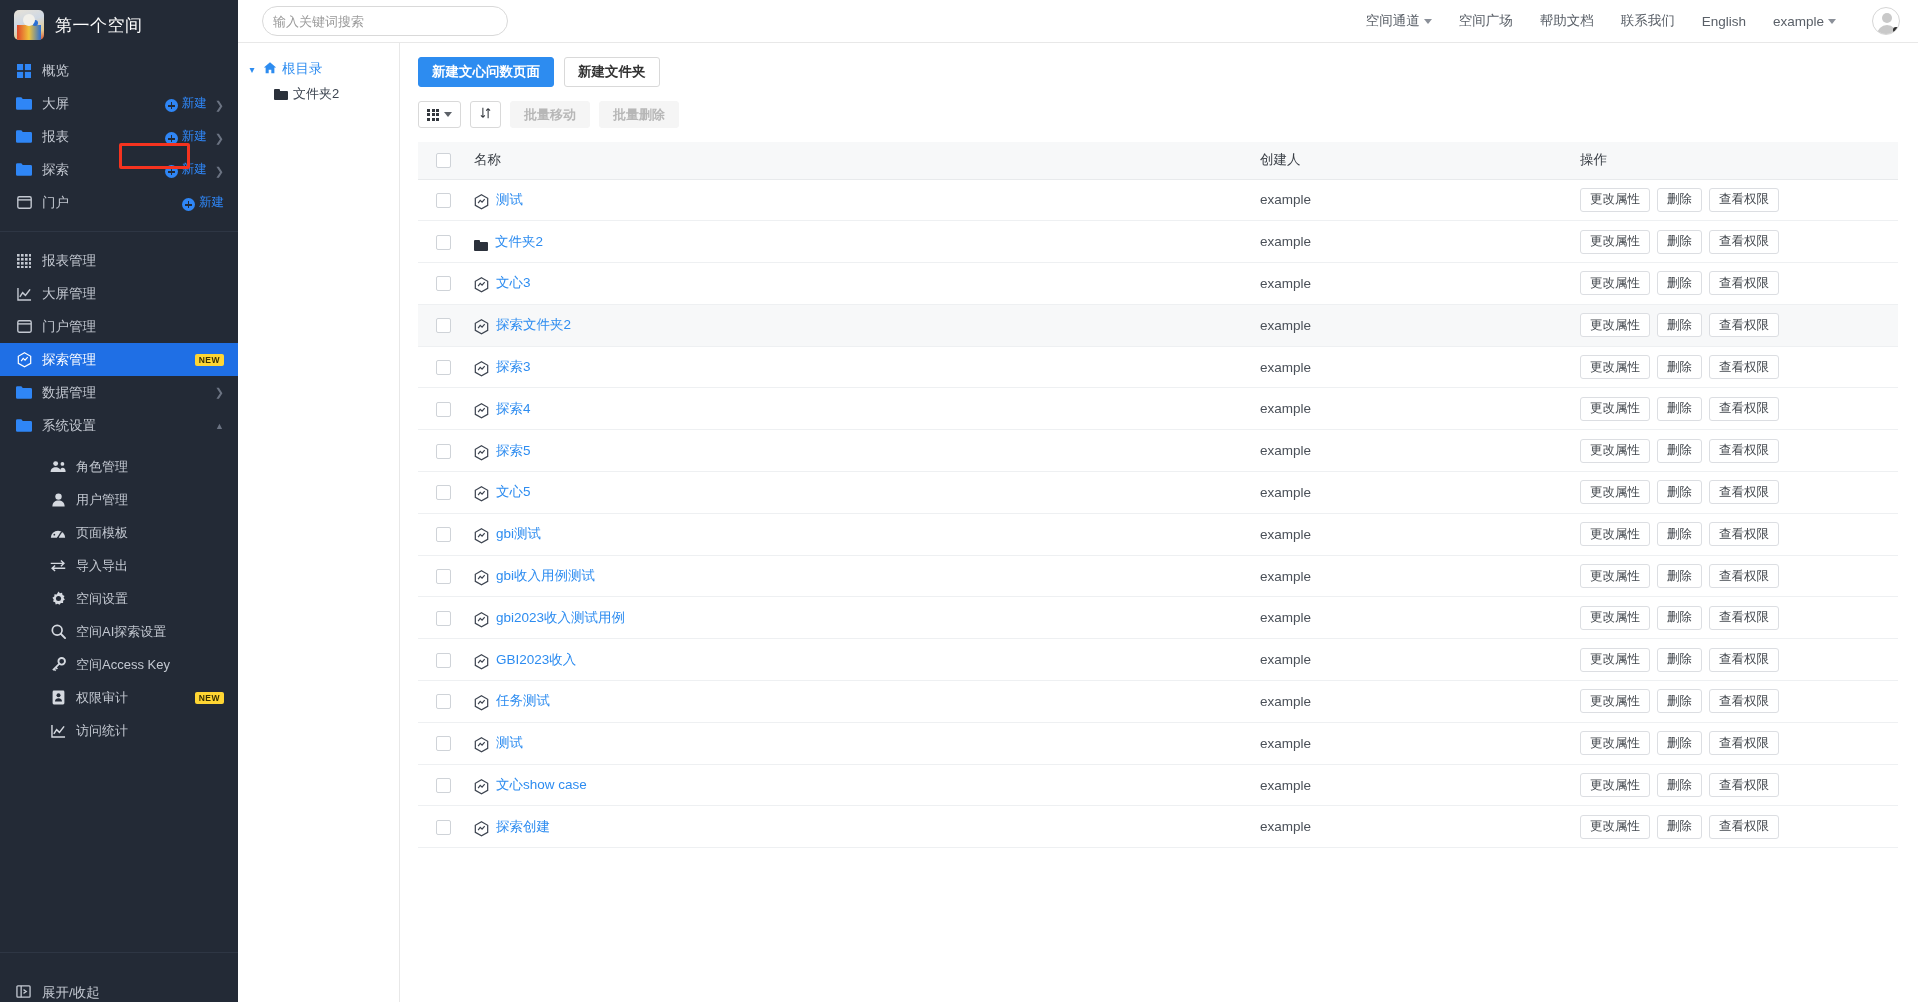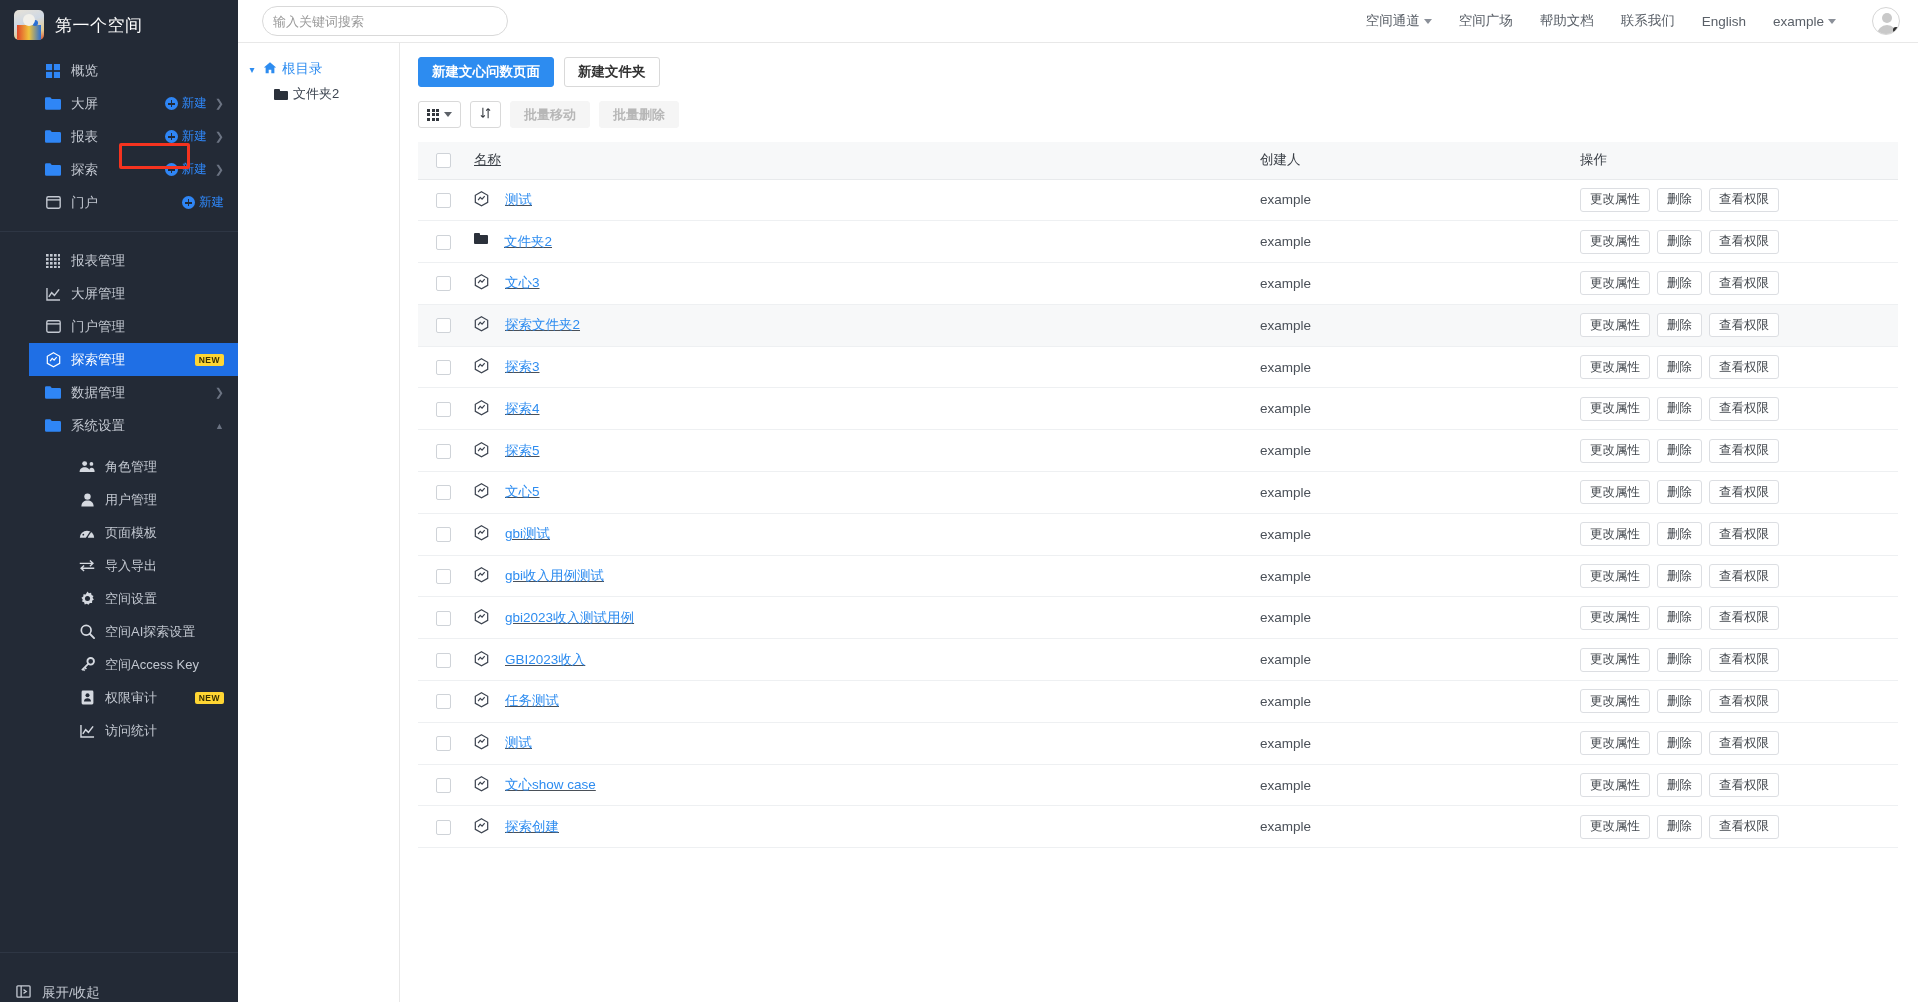--- a/index.html
+++ b/index.html
@@ -41,28 +41,27 @@
 
   .sb-scroll { flex:1; overflow:hidden; }
   .sb-group { padding: 4px 0; }
   .sb-sep { height:1px; background:#2e3644; margin: 8px 0; }
 
   .sb-item {
     height: 33px; display:flex; align-items:center;
     padding: 0 14px 0 16px; gap: 10px;
     color:#c3c8d1; font-size:13.5px; cursor:pointer;
     position:relative;
-    margin-left:29px;
   }
   .sb-item.active { background:#1f6fe5; color:#fff; }
   .sb-item .ic { width:16px; height:16px; display:inline-flex; align-items:center; justify-content:center; flex-shrink:0; }
   .sb-item .lbl { flex:1; white-space:nowrap; }
   .sb-sub { padding-left: 50px; font-size:13px; }
   .sb-new {
-    display:flex; align-items:center; gap:4px;
+    display:flex; align-items:flex-end; gap:4px;
     color:#2f86f6; font-size:12.5px; white-space:nowrap;
   }
   .sb-new .plus {
     width:13px; height:13px; border-radius:50%; background:#2f86f6;
     position:relative; flex-shrink:0;
   }
   .sb-new .plus::before, .sb-new .plus::after {
     content:""; position:absolute; background:#232a36;
   }
   .sb-new .plus::before { left:3px; top:6px; width:7px; height:1.5px; }
@@ -150,24 +149,24 @@
   tbody td {
     height:41.8px; font-size:13.5px; color:#4a5058; padding:0 12px;
     border-bottom:1px solid #eef0f2; background:#fff;
   }
   tbody tr.hover td { background:#f7f8f9; }
   .cb {
     width:15px; height:15px; border:1px solid #cfd3d8; border-radius:2px;
     background:#fff; display:inline-block; cursor:pointer; vertical-align:middle;
   }
   .col-cb { width:44px; padding-left:18px !important; padding-right:0 !important; }
-  .col-name { width:auto;text-decoration:underline; }
+  .col-name { width:auto; }
   .col-owner { width:320px; }
   .col-act { width:330px; }
-  .name-cell { display:flex; align-items:flex-start; gap:16px; }
+  .name-cell { display:flex; align-items:flex-end; gap:7px; }
   .name-link { color:#2d8cf0; text-decoration:none; cursor:pointer; font-size:13.5px; white-space:nowrap; }
   .hex-ic { width:15px; height:15px; flex-shrink:0; }
   .act-wrap { display:flex; gap:7px; }
   .act-btn {
     height:24px; padding:0 9px; border:1px solid #dcdee2; border-radius:3px;
     background:#fff; color:#44494f; font-size:12.5px; cursor:pointer;
     font-family:"Liberation Sans", sans-serif; display:inline-flex; align-items:center;
     white-space:nowrap;
   }
   .tbl-clip { height: 100%; overflow:hidden; }

